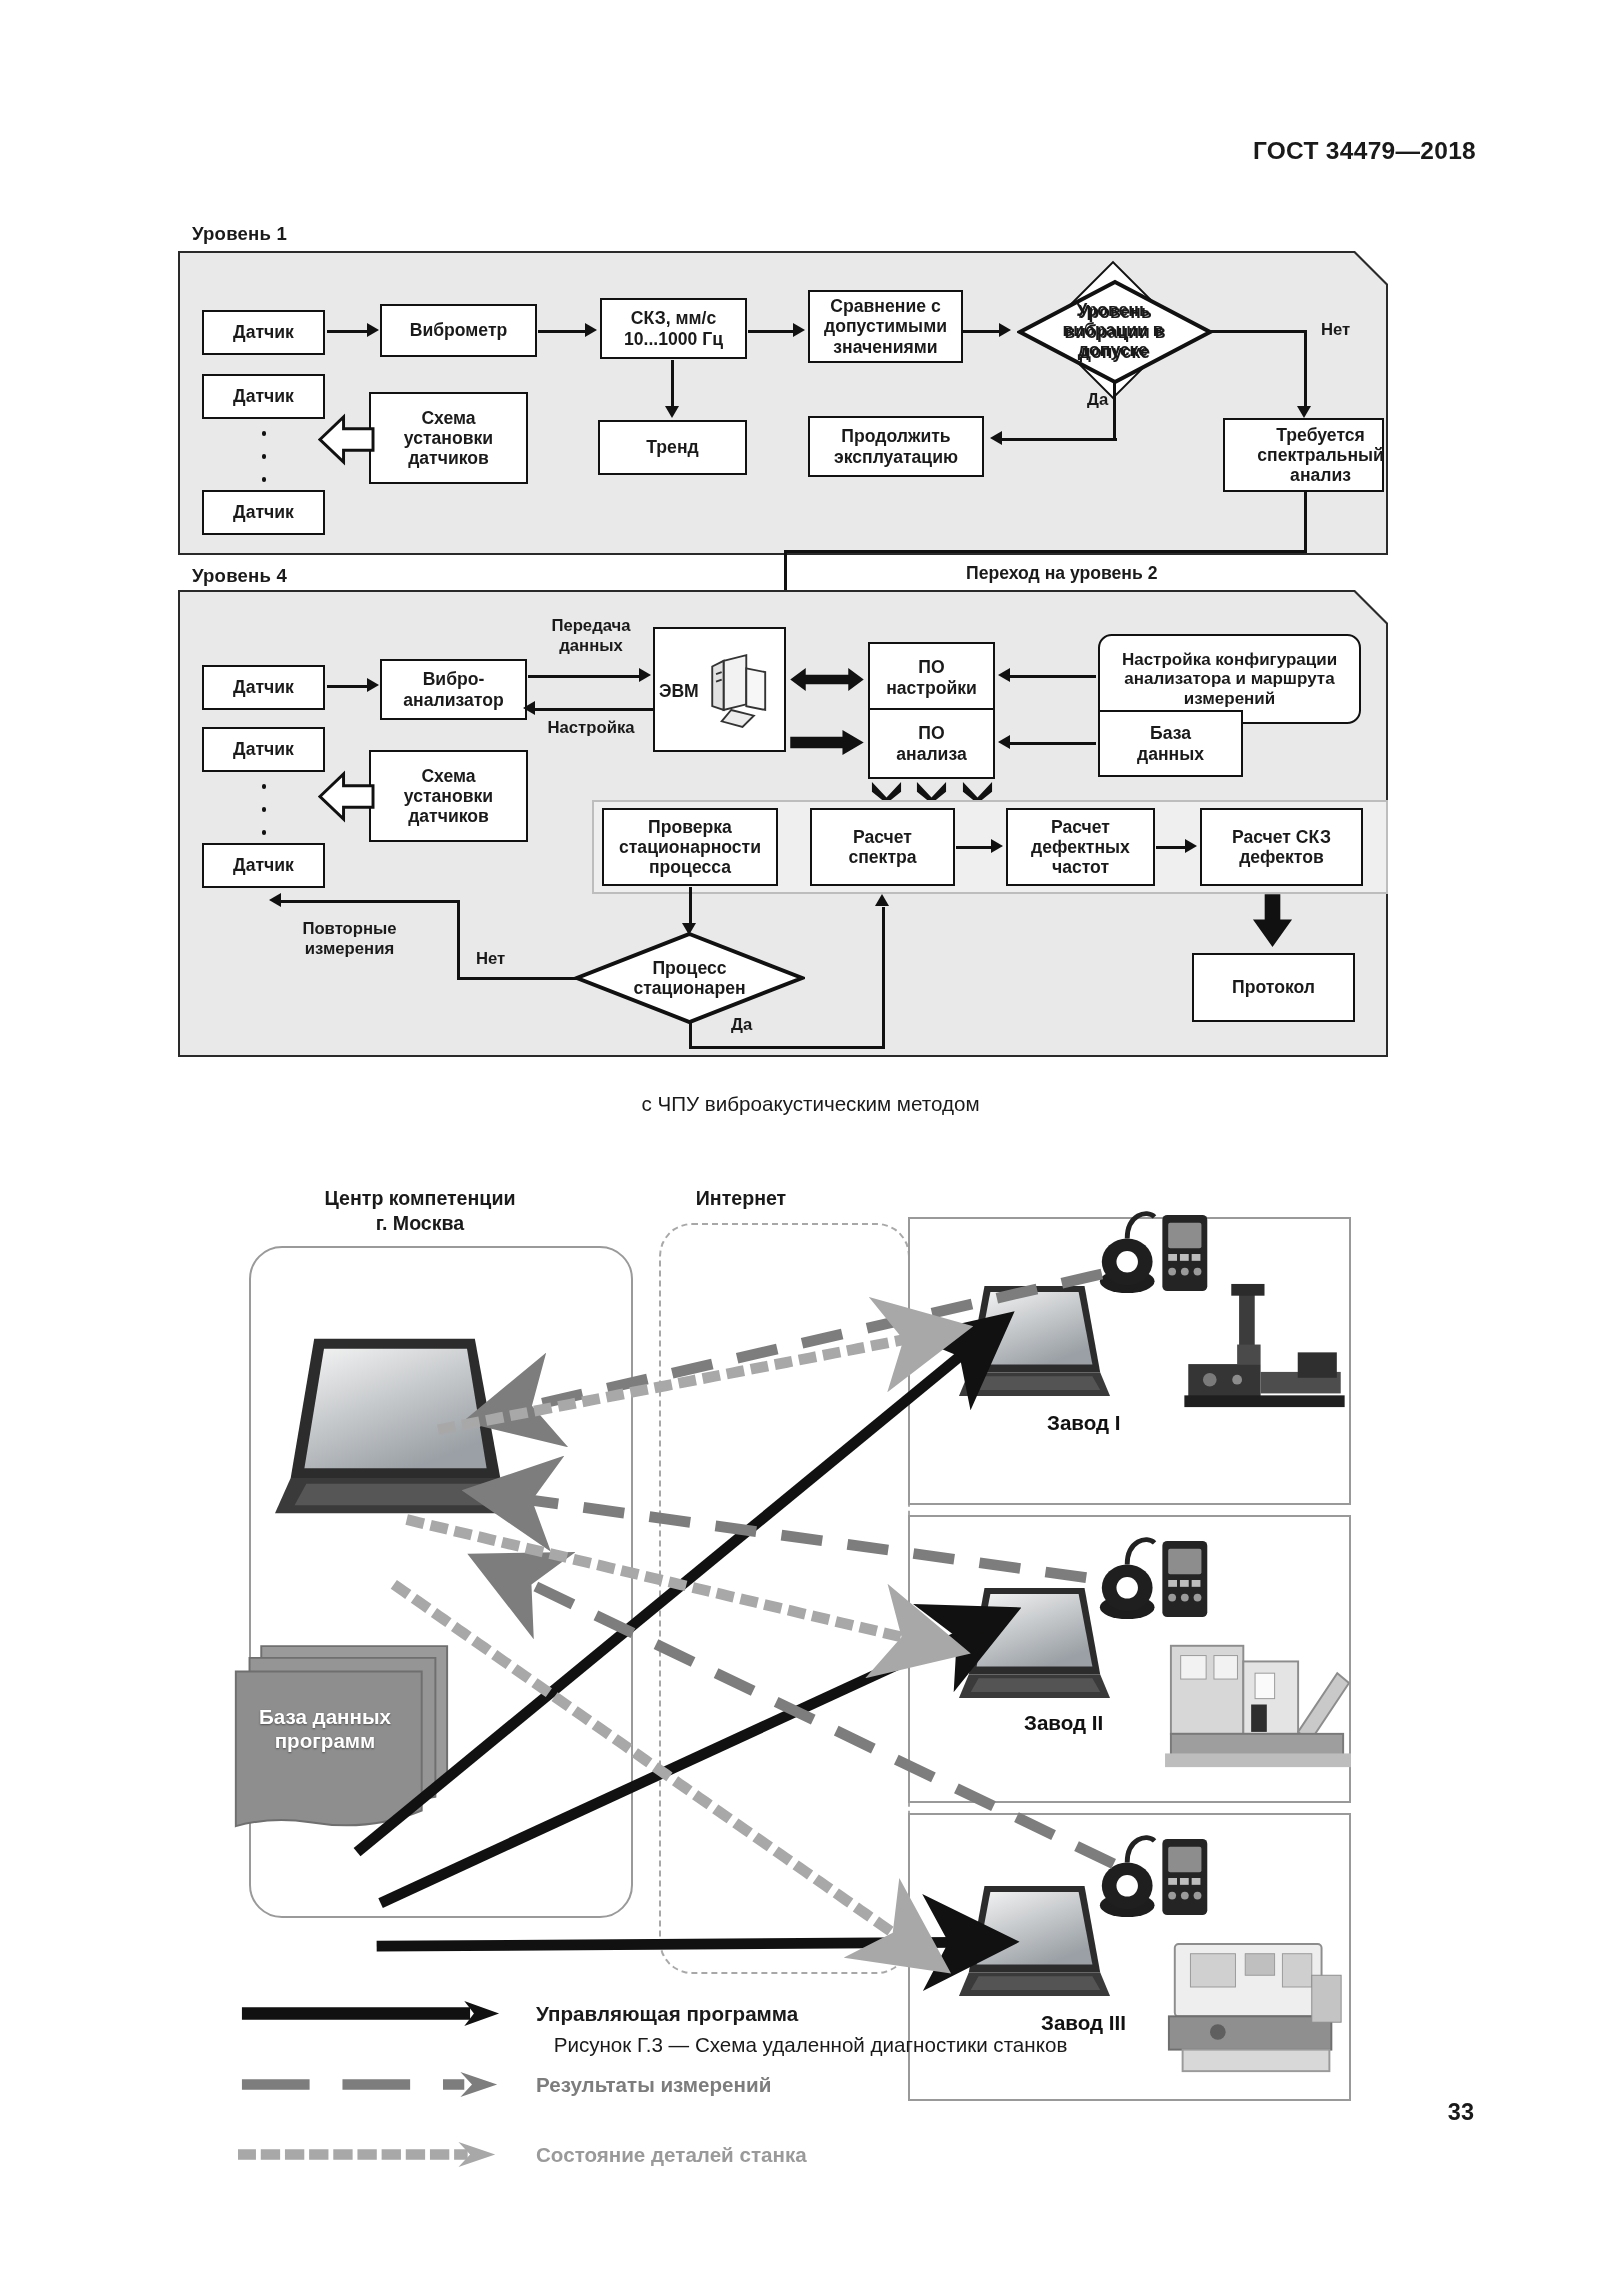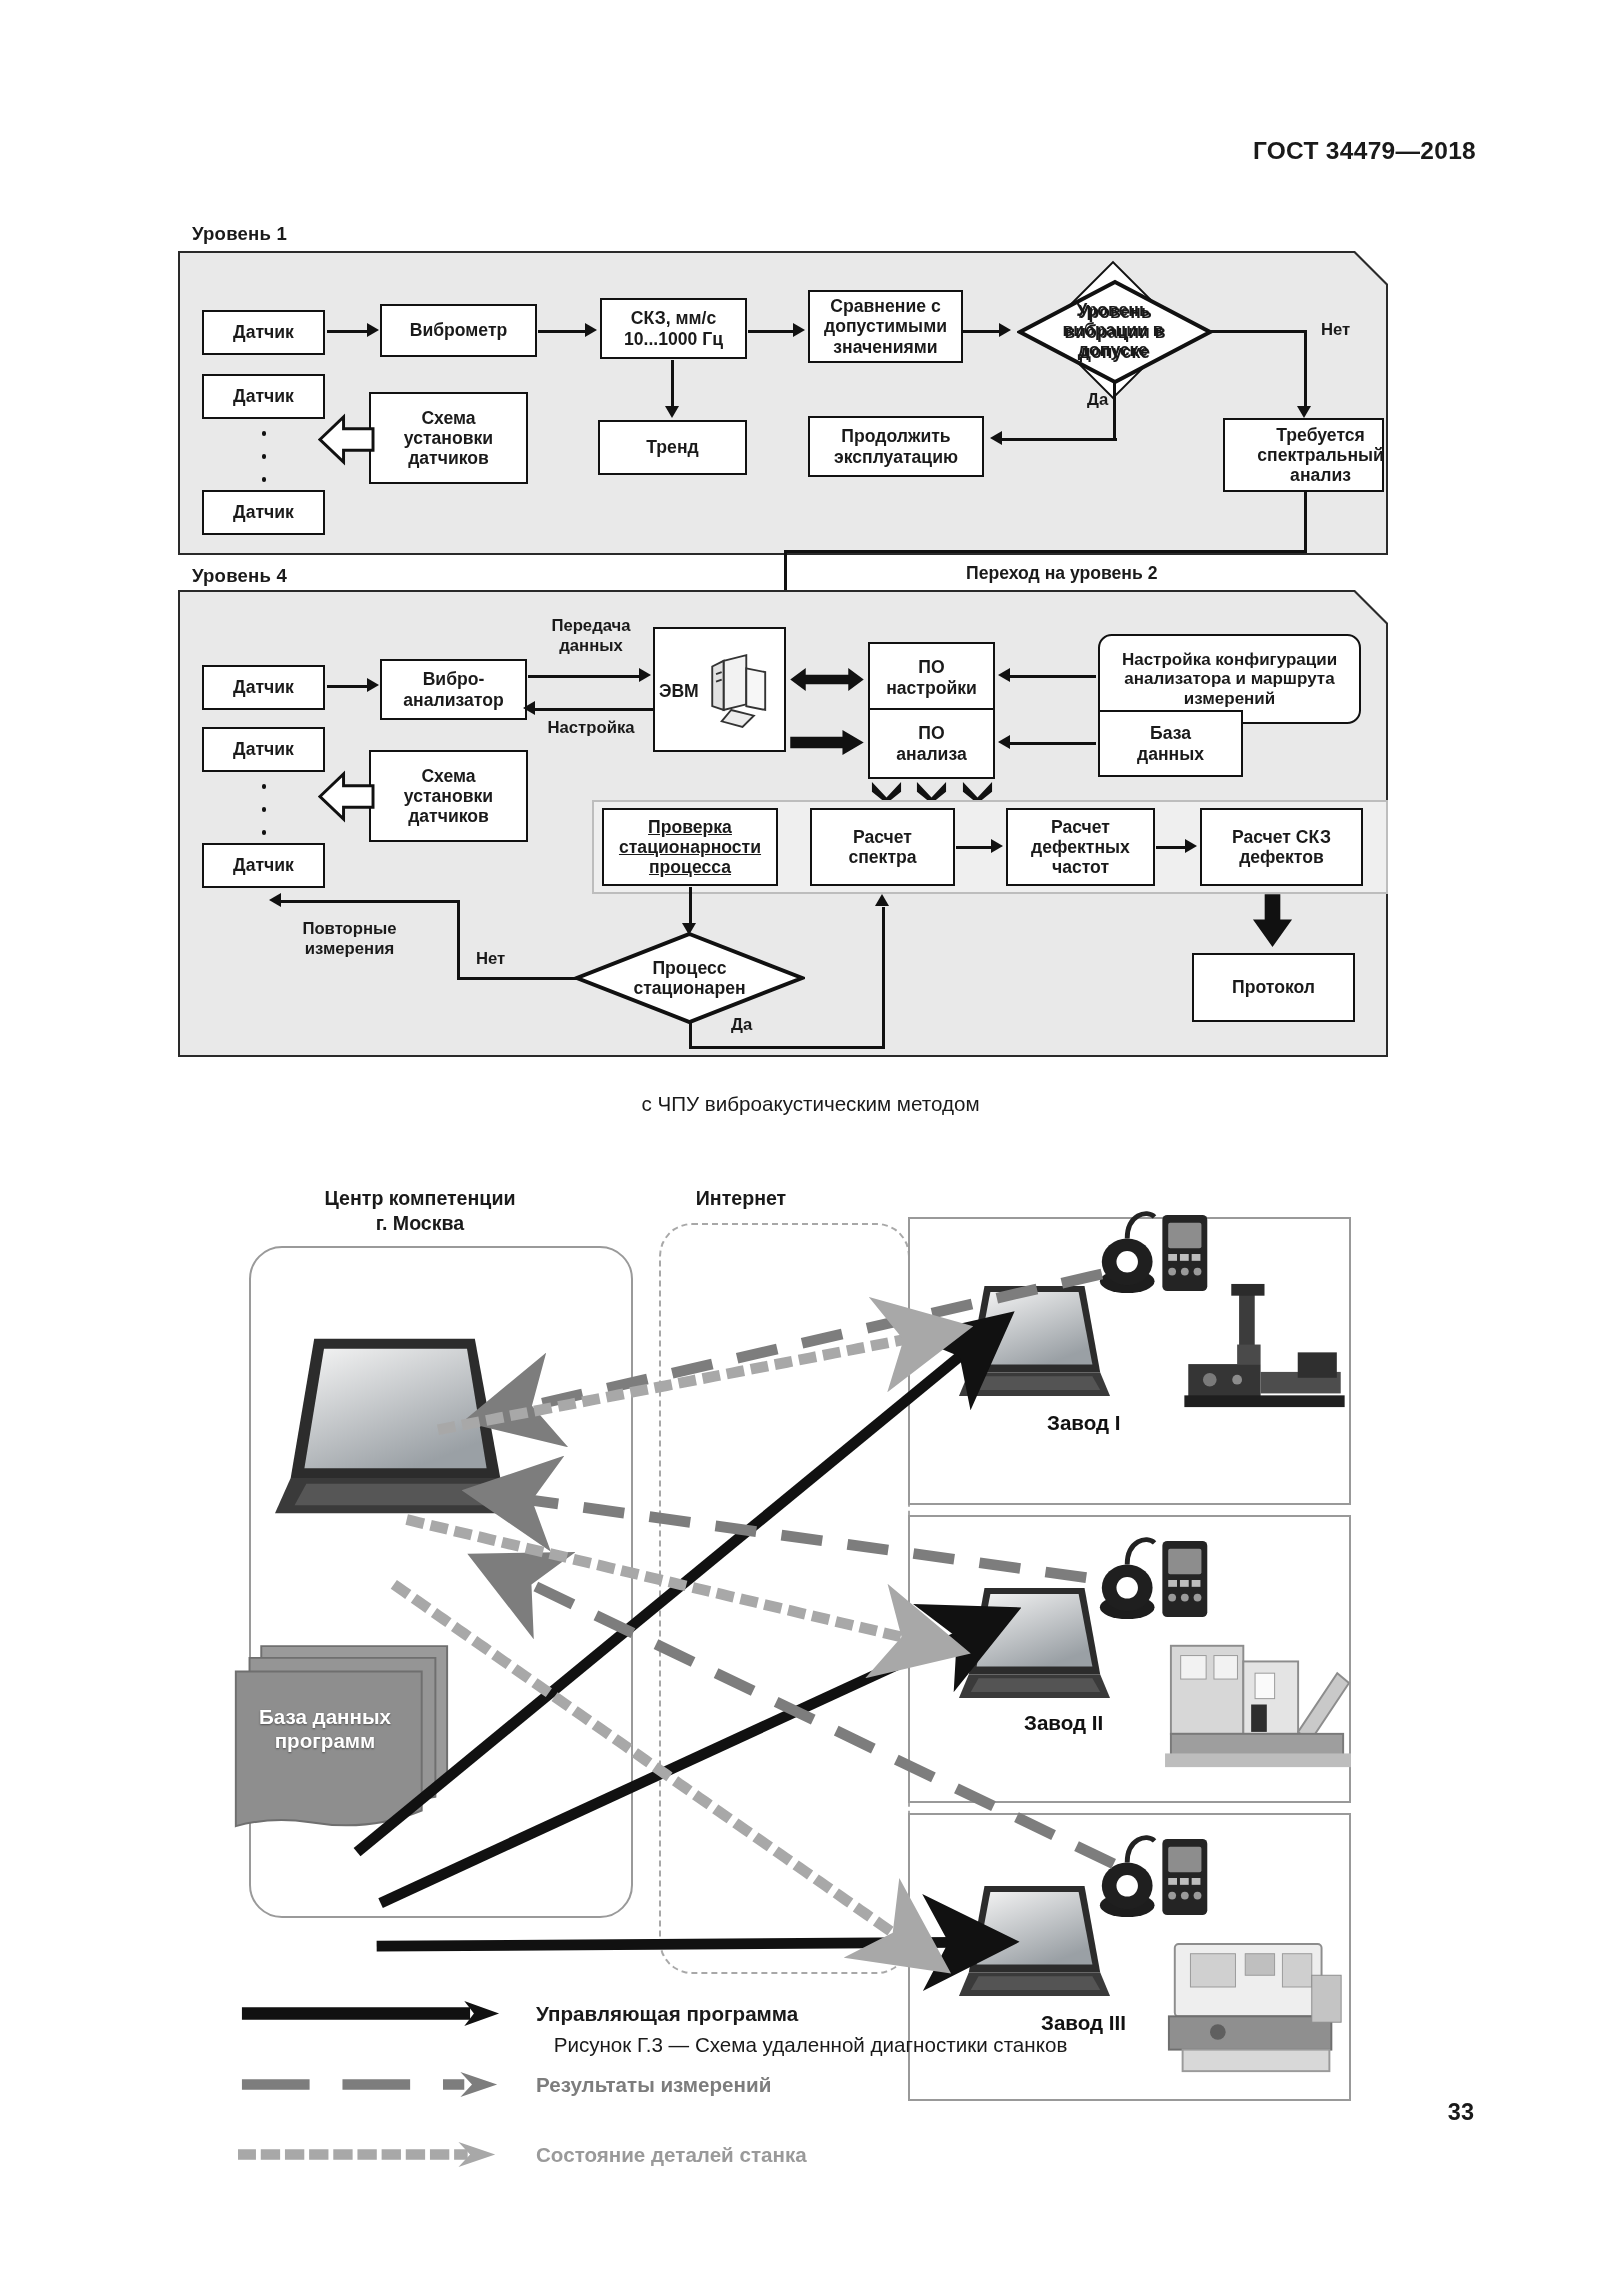--- a/index.html
+++ b/index.html
@@ -314,21 +314,21 @@
 
   <div class="box" style="left:369px;top:750px;width:159px;height:92px;">Схема
 установки
 датчиков</div>
   <svg class="blockarrow-left" style="left:318px;top:769px;" width="57" height="55" viewBox="0 0 58 56">
     <polygon points="2,28 26,5 26,17 56,17 56,39 26,39 26,51" fill="#ffffff" stroke="#111" stroke-width="3"></polygon>
   </svg>
 
   <div class="abs" style="left:592px;top:800px;width:796px;height:94px;border:2px solid #bdbdbd;background:#efefef;"></div>
 
-  <div class="box" style="left:602px;top:808px;width:176px;height:78px;text-decoration:underline;">Проверка
+  <div class="box" style="left:602px;top:808px;width:176px;height:78px;">Проверка
 стационарности
 процесса</div>
   <div class="box" style="left:810px;top:808px;width:145px;height:78px;">Расчет
 спектра</div>
   <div class="ln h" style="left:956px;top:846px;width:37px;"></div>
   <div class="arrow-r" style="left:991px;top:839px;"></div>
   <div class="box" style="left:1006px;top:808px;width:149px;height:78px;">Расчет
 дефектных
 частот</div>
   <div class="ln h" style="left:1156px;top:846px;width:31px;"></div>

